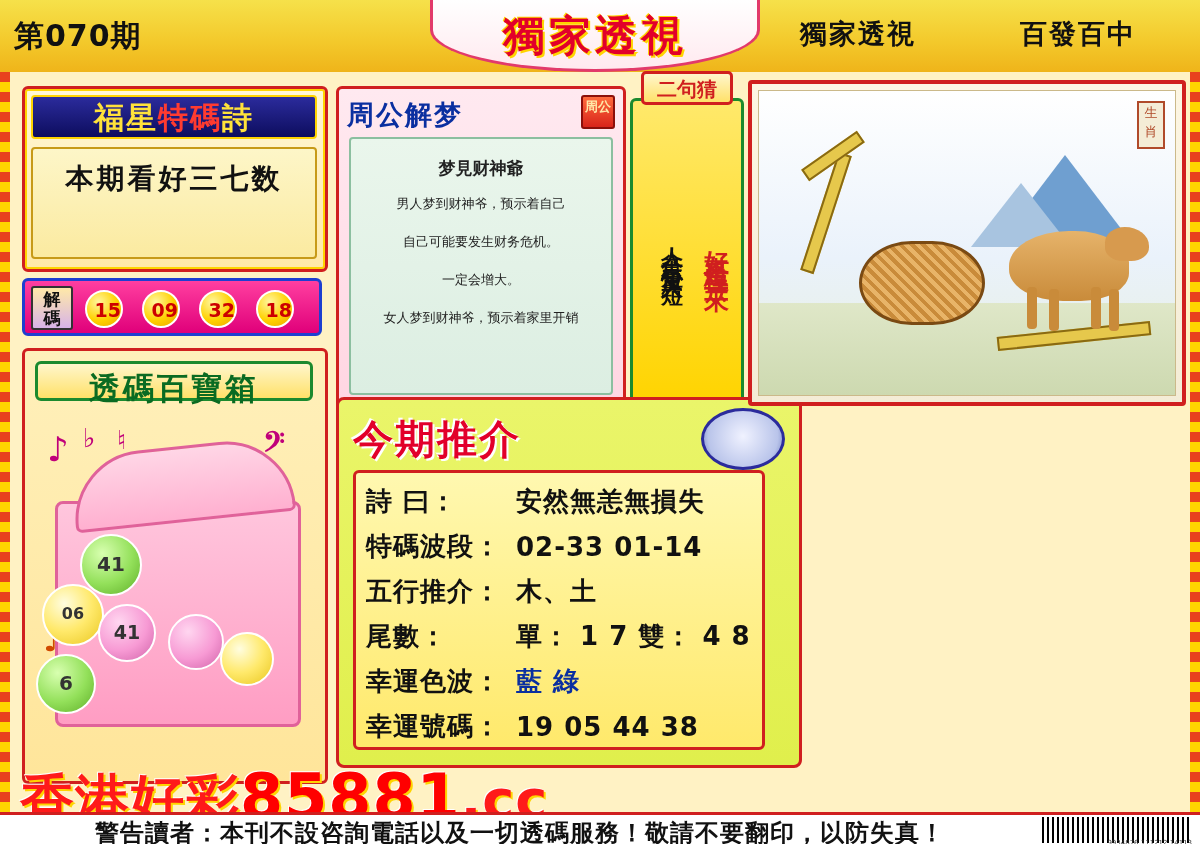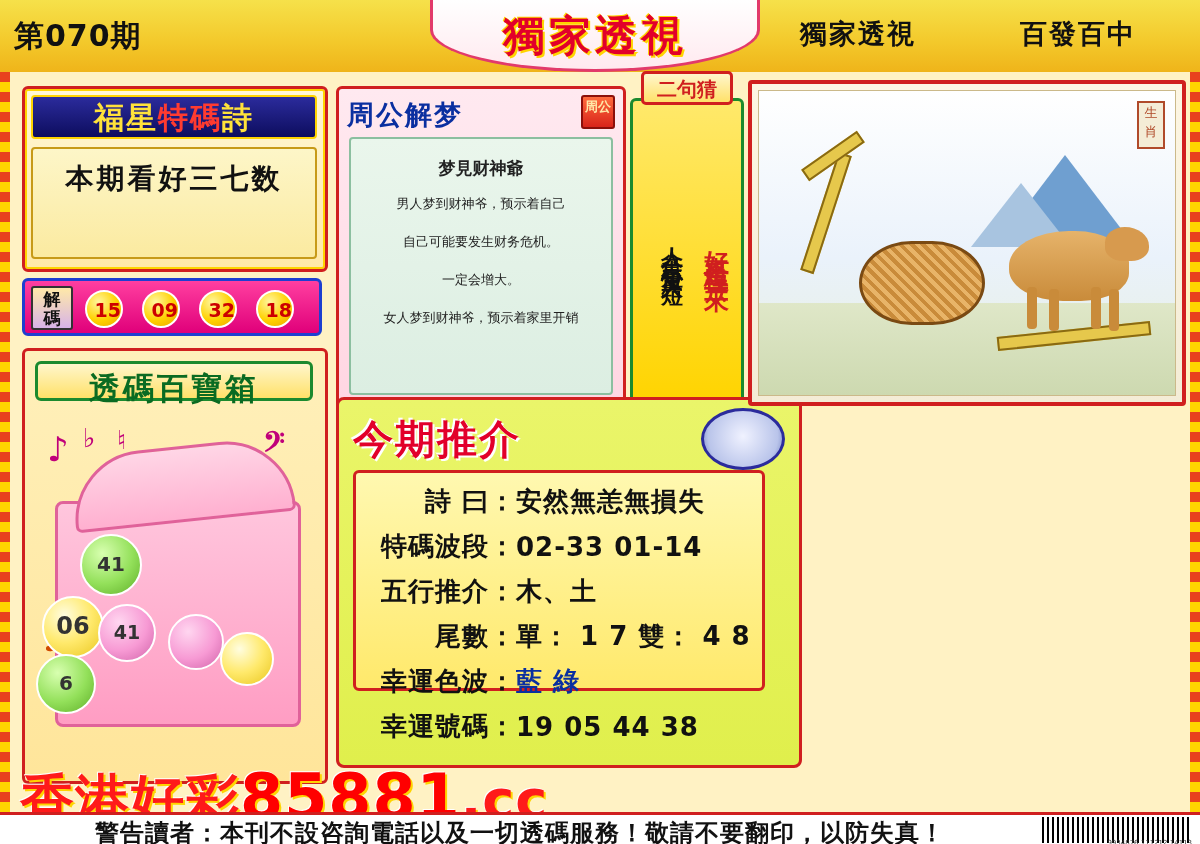--- a/index.html
+++ b/index.html
@@ -189,24 +189,24 @@
     font-size:40px;font-weight:bold;color:#e2002a;
     text-shadow:2px 2px 0 #fff,-2px -2px 0 #fff;
     letter-spacing:2px;
   }
   .tuijie-badge{
     position:absolute;right:14px;top:8px;width:78px;height:56px;
     background:radial-gradient(circle at 50% 45%,#f0f2ff,#b9c4ea 70%,#5b6bb5);
     border:3px solid #2b2b9c;border-radius:50%;
   }
   .tuijie-panel{
-    position:absolute;left:14px;top:70px;width:412px;height:221px;
+    position:absolute;left:14px;top:70px;width:412px;height:280px;
     background:linear-gradient(#fff8b0,#ffe96b);
     border:3px solid #d01f1f;border-radius:6px;
-    box-sizing:border-box;padding:6px 10px;text-align:right;
+    box-sizing:border-box;padding:6px 10px;
   }
   .trow{
     display:flex;align-items:center;height:45px;
     font-size:26px;font-weight:bold;color:#111;letter-spacing:1px;
   }
   .trow .lbl{width:150px;}
   .trow .val{color:#111;}
   .trow .val.blue{color:#0a2fa0;}
   
   .guess-box{
@@ -394,21 +394,21 @@
     <div class="note" style="left:58px;top:72px;font-size:26px;">♭</div>
     <div class="note" style="left:92px;top:74px;font-size:26px;">♮</div>
     <div class="note" style="left:238px;top:74px;">𝄢</div>
     <div class="note" style="left:228px;top:160px;color:#d09b00;">♫</div>
     <div class="note" style="left:246px;top:200px;color:#2f9a3f;font-size:44px;">𝄞</div>
     <div class="note" style="left:18px;top:268px;color:#d04a00;">♪</div>
 
     <div class="chest">
       <div class="chest-lid"></div>
       <div class="t-ball g" style="left:22px;top:30px;width:58px;height:58px;line-height:56px;font-size:20px;">41</div>
-      <div class="t-ball" style="left:-16px;top:92px;width:58px;height:58px;line-height:56px;font-size:24px;">06</div>
+      <div class="t-ball" style="left:-16px;top:80px;width:58px;height:58px;line-height:56px;font-size:16px;">06</div>
       <div class="t-ball p" style="left:40px;top:100px;width:54px;height:54px;line-height:52px;font-size:19px;">41</div>
       <div class="t-ball g" style="left:-22px;top:150px;width:56px;height:56px;line-height:54px;font-size:20px;">6</div>
       <div class="t-ball p" style="left:110px;top:110px;width:52px;height:52px;"></div>
       <div class="t-ball" style="left:162px;top:128px;width:50px;height:50px;"></div>
     </div>
   </div>
 
   <div class="dream-box">
     <div class="dream-title">周公解梦</div>
     <div class="dream-stamp">周公</div>

